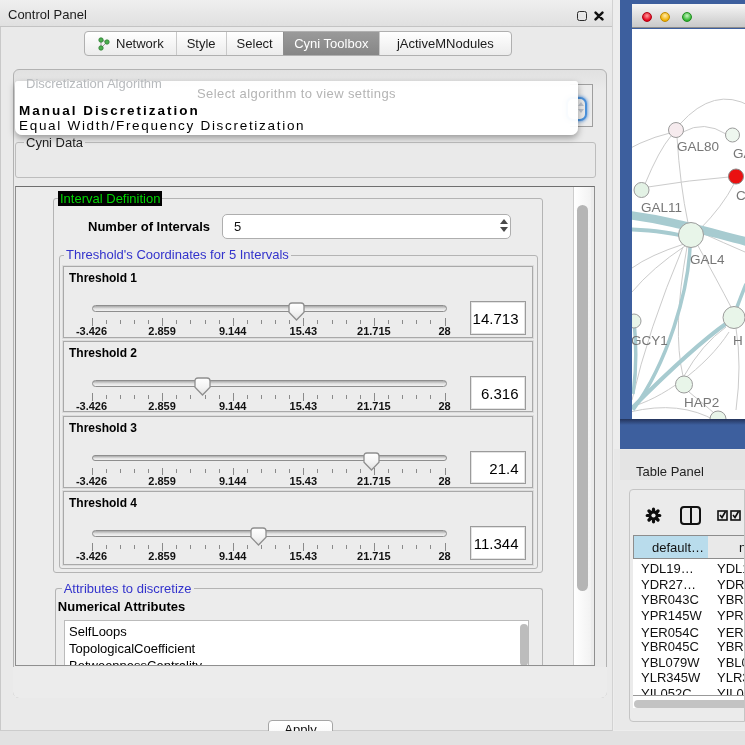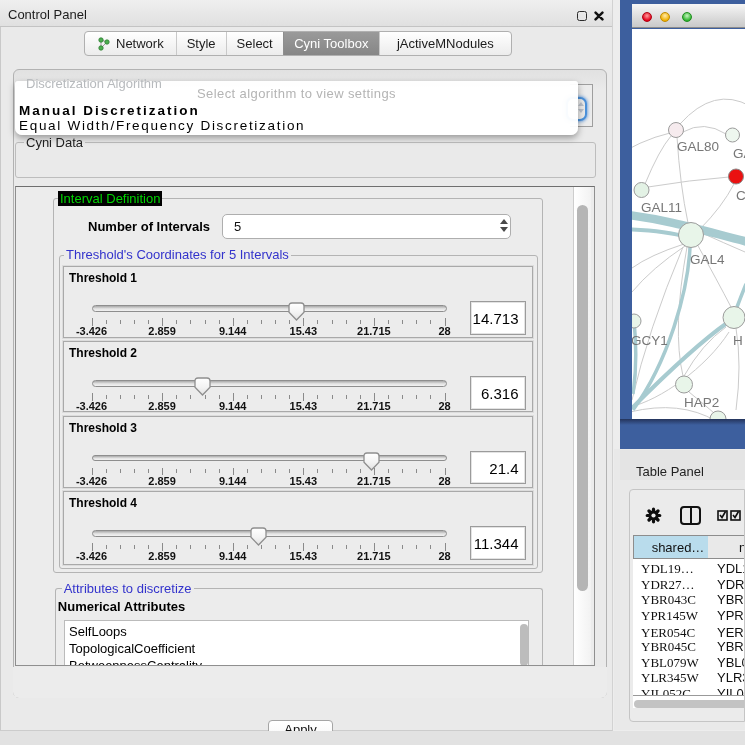--- a/index.html
+++ b/index.html
@@ -107,21 +107,21 @@
 
 #tpwin { left:614px; top:449px; width:131px; height:281px; background:#e9e9e9; }
 #tptitle { position:absolute; left:6px; top:1px; width:125px; height:30px; background:#e4e4e4; }
 #tptitle .t { position:absolute; left:16px; top:14px; font-size:13px; color:#222; }
 #tpsub { position:absolute; left:15px; top:40px; width:116px; height:233px; overflow:hidden;
   background:#ebebeb; border:1px solid #c5c5c5; border-radius:4px 0 0 4px; }
 #tptable { position:absolute; left:3px; top:45px; width:113px; height:160px; background:#ffffff; }
 .thead { position:absolute; top:0; height:24px; border:1px solid #8d8d8d;
   font-size:13px; color:#111; text-align:center; line-height:23px; }
 .trow { position:absolute; width:113px; height:14.5px; font-size:13px; color:#111; }
-.trow .c1 { position:absolute; left:8px; top:0;font-family:Liberation Serif, serif; }
+.trow .c1 { position:absolute; left:8px; top:0; }
 .trow .c2 { position:absolute; left:84px; top:0; }
 #hscroll { position:absolute; left:3px; top:205px; width:113px; height:13px;
   background:#ffffff; border-top:1px solid #999; }
 #hscroll .thumb { position:absolute; left:1px; top:3.5px; width:130px; height:8px;
   background:#c3c3c3; border-radius:4px; }
 #bottomstrip { left:0; top:731px; width:745px; height:14px; background:#e2e2e2; }
 </style>
 </head>
 <body>
 <div id="stage">
@@ -482,21 +482,21 @@
       <svg style="position:absolute; left:87px; top:20px;" width="24" height="11" viewBox="0 0 24 11">
         <g fill="none" stroke="#111" stroke-width="1.6">
           <rect x="1" y="1" width="9" height="9"></rect>
           <rect x="14" y="1" width="9" height="9"></rect>
           <path d="M3 5 L5 7.5 L8.5 1.5"></path>
           <path d="M16 5 L18 7.5 L21.5 1.5"></path>
         </g>
       </svg>
 
       <div id="tptable">
-        <div class="thead" style="left:0px; width:76px; background:#b9dcec; text-indent:14px;">shared…</div>
+        <div class="thead" style="left:0px; width:76px; background:#b9dcec; text-indent:14px;">default…</div>
         <div class="thead" style="left:75px; width:45px; background:#e9e9e9; border-left:none; text-align:left; padding-left:31px;">n…</div>
         <div class="trow" style="top:26.0px;">
             <span class="c1">YDL19…</span>
             <span class="c2">YDL19</span>
           </div>
         <div class="trow" style="top:41.6px;">
             <span class="c1">YDR27…</span>
             <span class="c2">YDR27</span>
           </div>
         <div class="trow" style="top:57.2px;">

